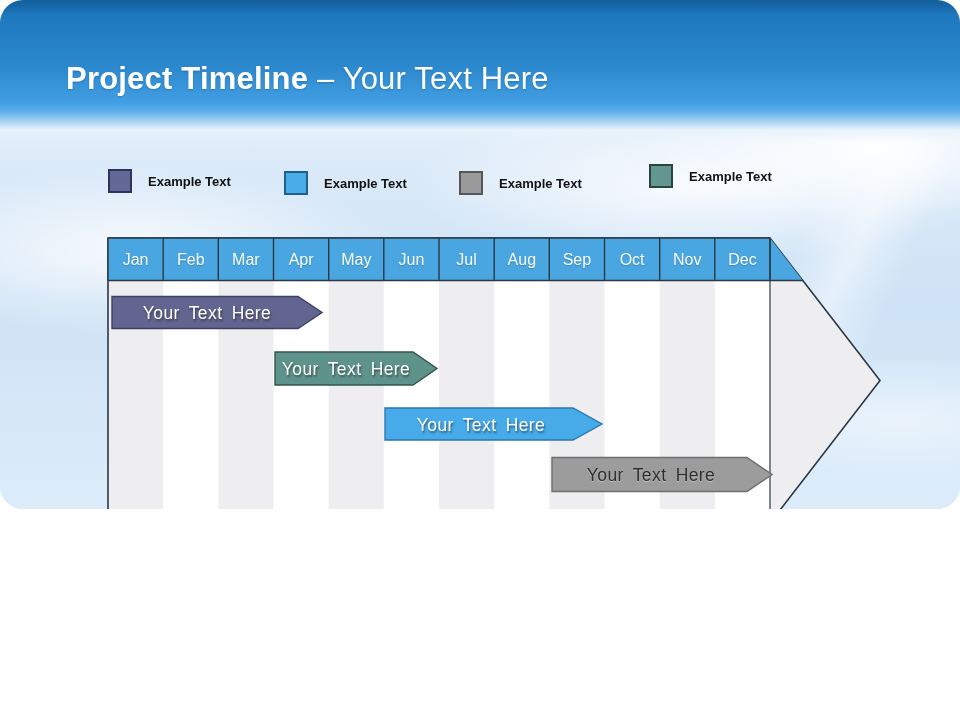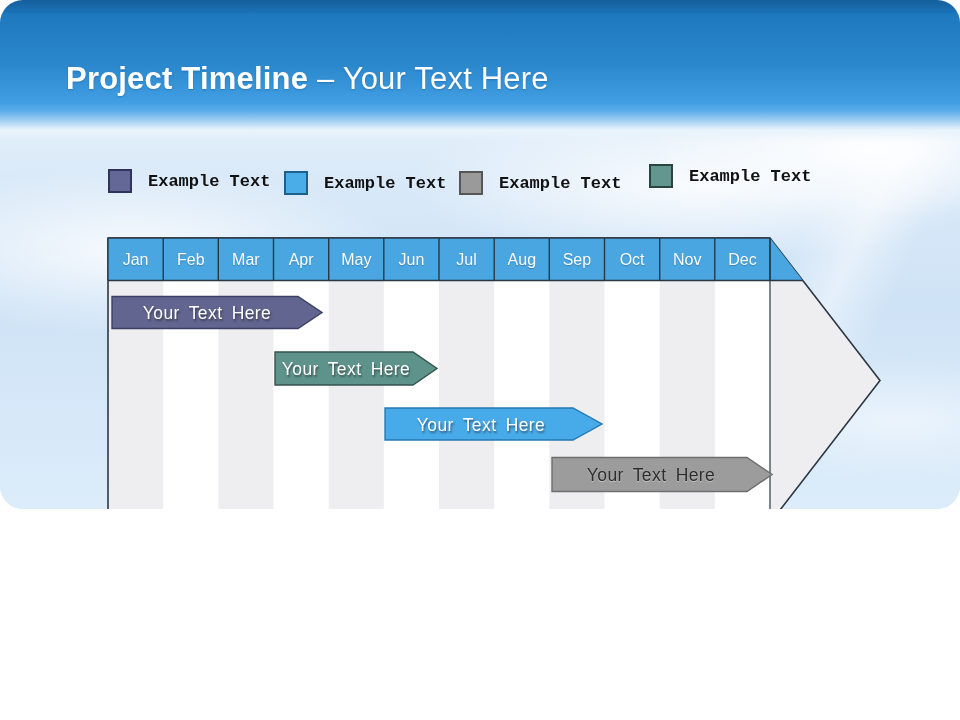--- a/index.html
+++ b/index.html
@@ -30,21 +30,21 @@
   .slide-title .t-bold{font-weight:bold;}
   .slide-title .t-light{font-weight:normal;}
 
   
   .legend-item{position:absolute;display:flex;align-items:center;gap:16px;}
   .legend-chip{width:20px;height:20px;border:2px solid #333;box-sizing:content-box;flex:none;}
   .chip-purple{background:#636896;border-color:#30345a;}
   .chip-blue{background:#4aade7;border-color:#1d608e;}
   .chip-gray{background:#9a9a9a;border-color:#565656;}
   .chip-teal{background:#649690;border-color:#2a443f;}
-  .legend-label{font-size:17px;font-weight:bold;color:#121212;white-space:nowrap;font-family:Liberation Mono, monospace;}
+  .legend-label{font-size:13px;font-weight:bold;color:#121212;white-space:nowrap;}
   .li1{left:108px;top:169px;}
   .li2{left:284px;top:171px;}
   .li3{left:459px;top:171px;}
   .li4{left:649px;top:164px;}
 
   
   .chart-svg{position:absolute;inset:0;}
   .month-label{font-size:16px;fill:#fbfdff;text-anchor:middle;
     text-shadow:0 1px 1px rgba(0,30,60,0.25);}
   .bar-label{font-size:17.5px;text-anchor:middle;letter-spacing:0.4px;word-spacing:4px;}

